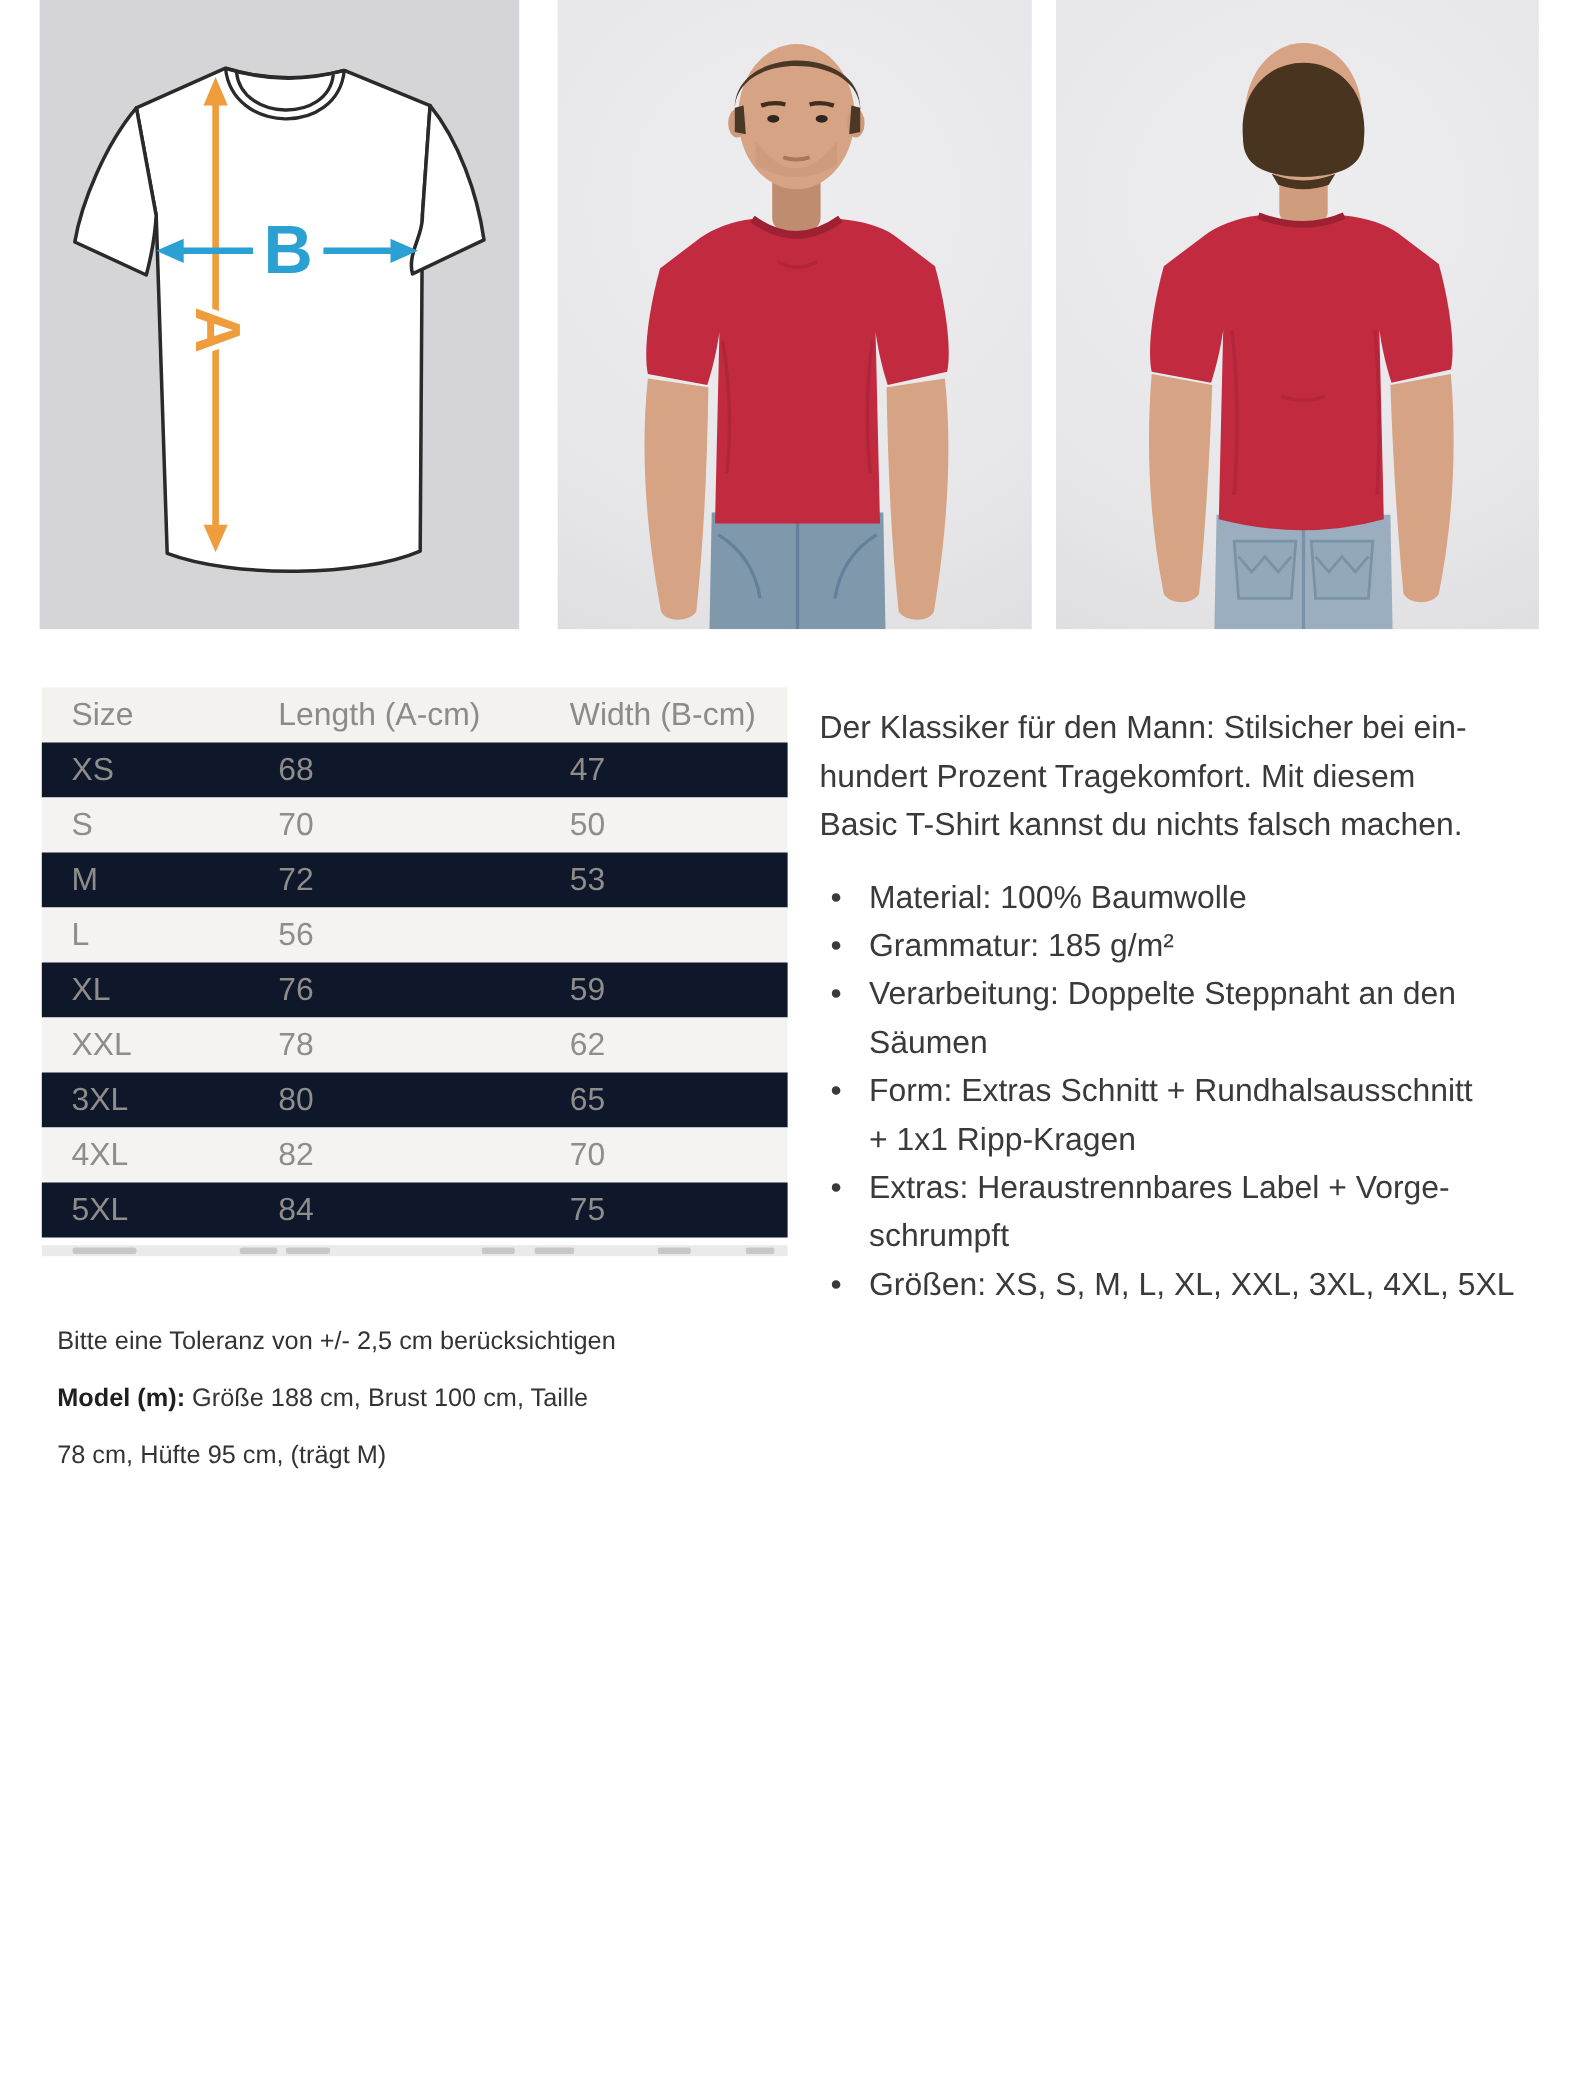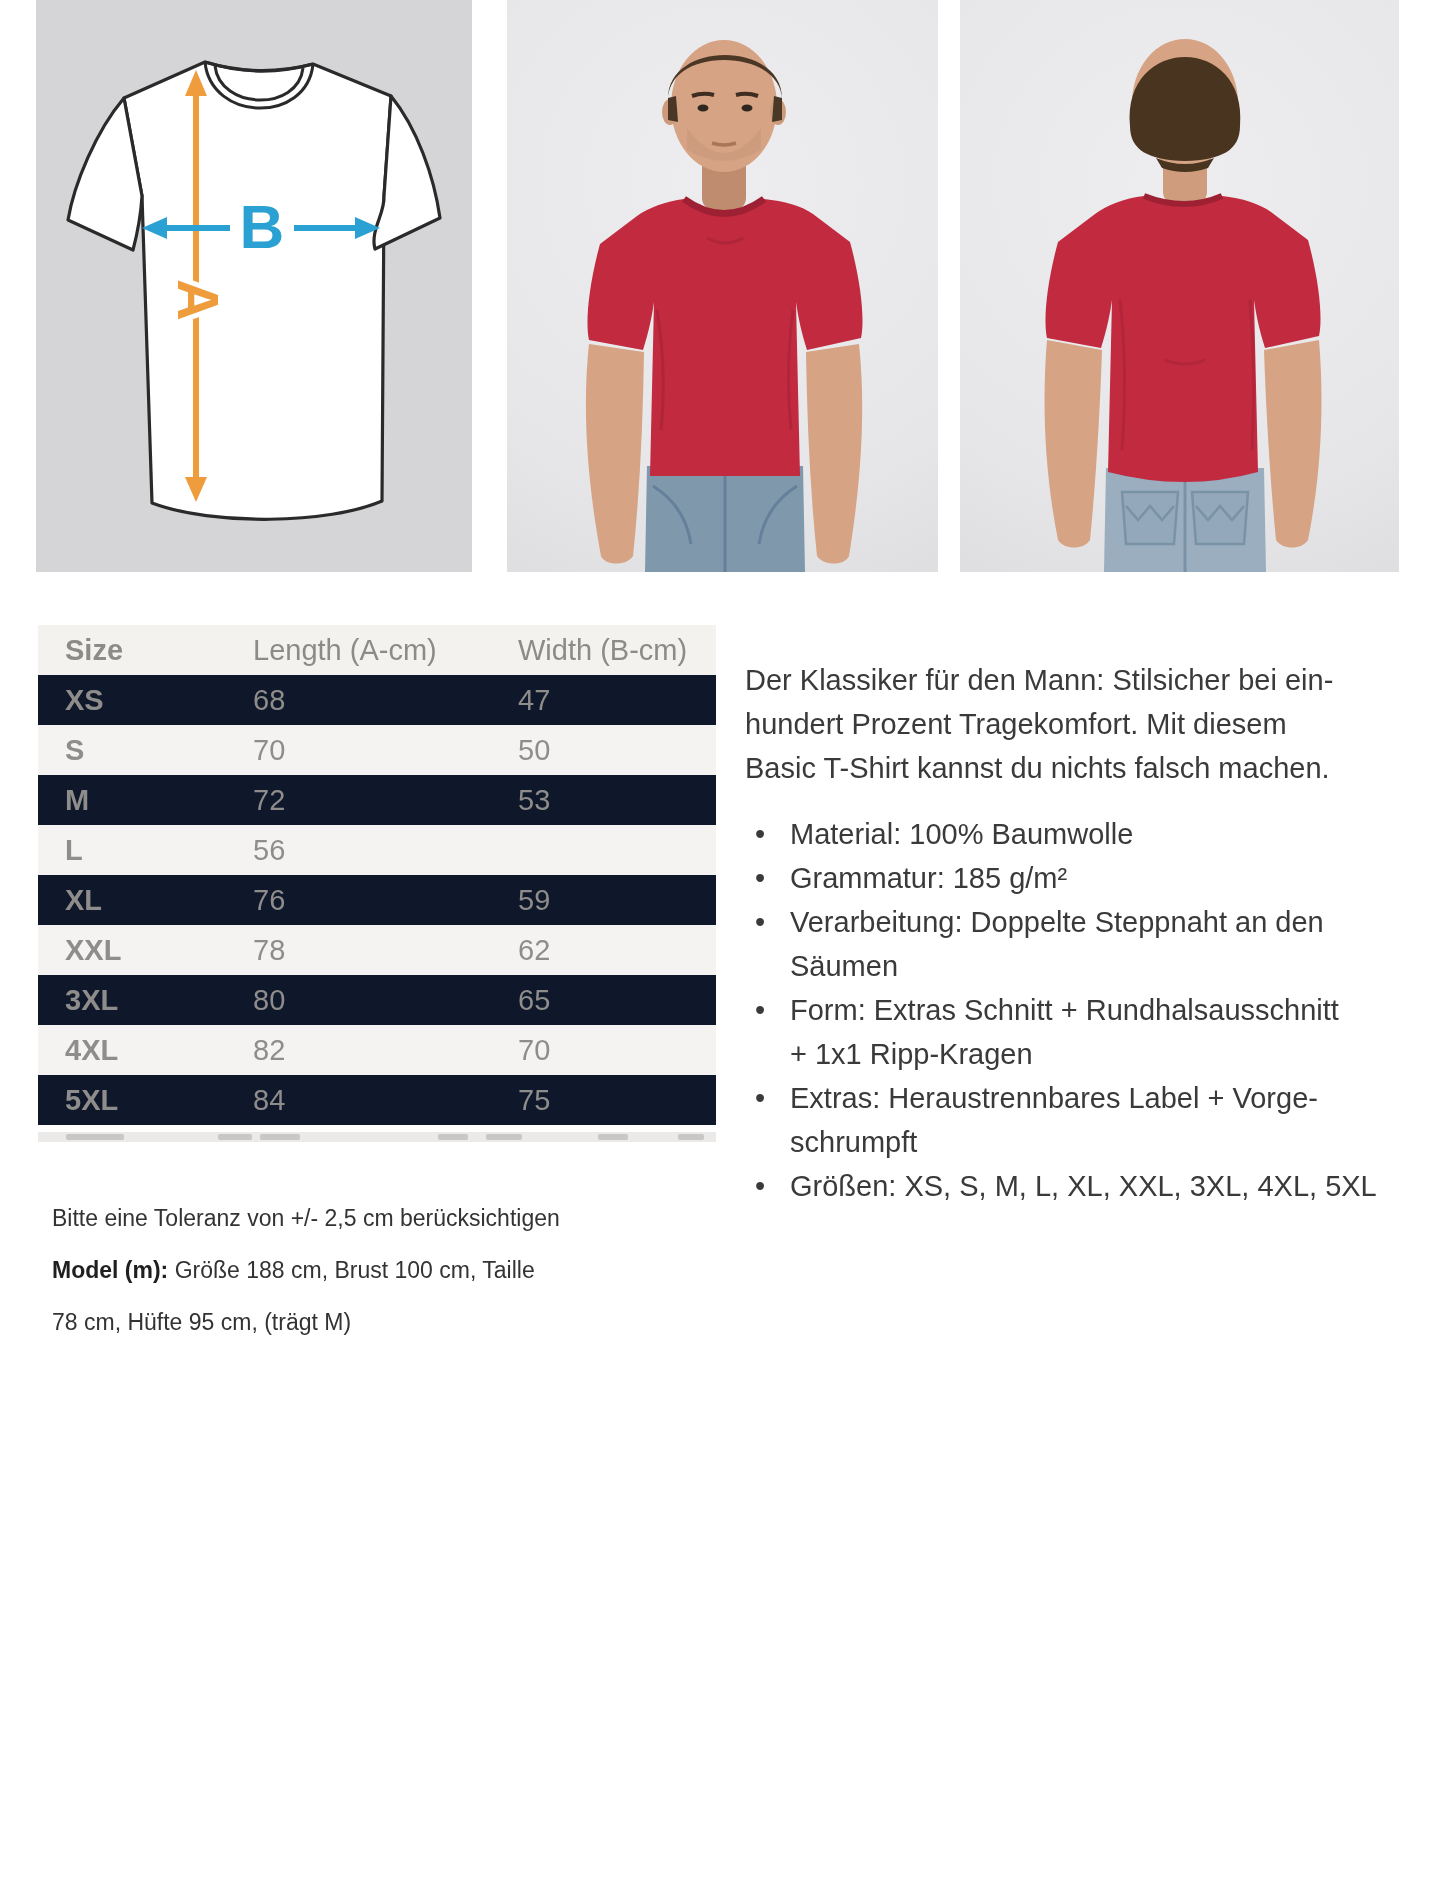--- a/index.html
+++ b/index.html
@@ -10,31 +10,31 @@
   .panel{position:absolute;top:0;height:572px;overflow:hidden;}
   .panel-diagram{left:36px;width:436px;background:#d5d5d7;}
   .panel-photo{background:radial-gradient(130% 95% at 50% 32%, #ededef 0%, #e7e7e9 55%, #d9d9dc 100%);}
   .panel-front{left:507px;width:431px;}
   .panel-back{left:960px;width:439px;}
   .panel svg{display:block;width:100%;height:100%;}
 
   
   .size-table{position:absolute;left:38px;top:625px;width:678px;font-size:29px;color:#8f8d8b;}
   .t-row{display:grid;grid-template-columns:187px 265px 226px;height:50px;line-height:50px;}
-  .t-row .c1{padding-left:27px;font-weight:bold;}
+  .t-row .c1{padding-left:27px;}
   .t-row .c2{padding-left:28px;}
   .t-row .c3{padding-left:28px;}
   .t-head{background:#f4f2ef;color:#8d8b89;}
   .t-row.odd{background:#0f172a;}
   .t-row.even{background:#f4f3f1;}
   .truncated-row{position:absolute;left:38px;top:1132px;width:678px;height:10px;background:#eceae8;overflow:hidden;}
   .truncated-row i{position:absolute;top:2px;height:6px;background:#c9c7c5;border-radius:2px;display:block;}
 
   
-  .description{position:absolute;left:745px;top:658px;width:700px;color:#3a3a3a;font-size:29px;line-height:44px;}
+  .description{position:absolute;left:745px;top:640px;width:700px;color:#3a3a3a;font-size:29px;line-height:44px;}
   .desc-paragraph{white-space:pre-line;margin:0 0 22px 0;}
   .bullet-list{list-style:none;margin:0;padding:0;}
   .bullet-list li{display:flex;}
   .bullet-dot{width:45px;padding-left:10px;box-sizing:border-box;color:#3a3a3a;}
   .bullet-text{flex:1;white-space:pre-line;}
 
   
   .notes{position:absolute;left:52px;top:1192px;width:720px;color:#333333;font-size:23px;line-height:52px;}
   .notes p{margin:0;}
   .model-details{white-space:pre-line;}

